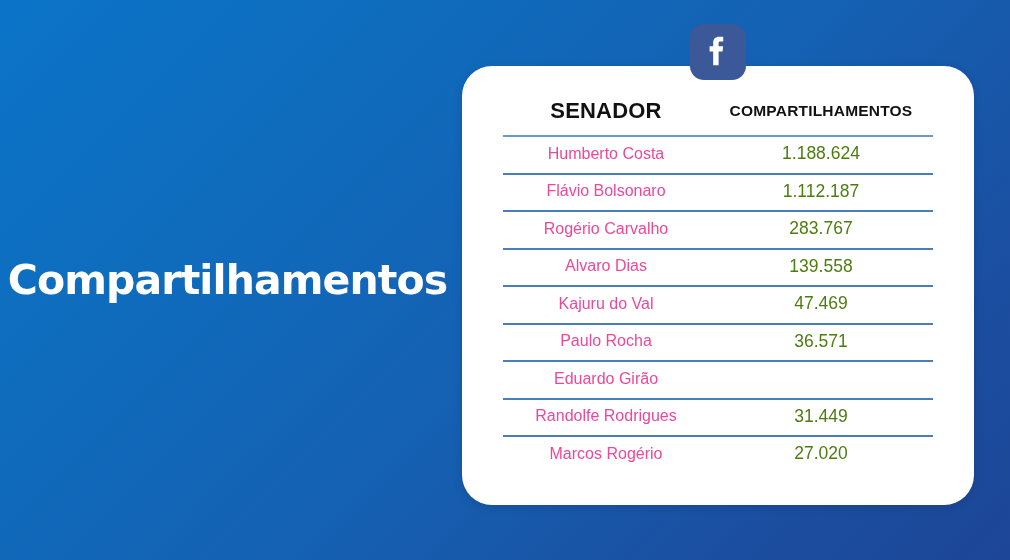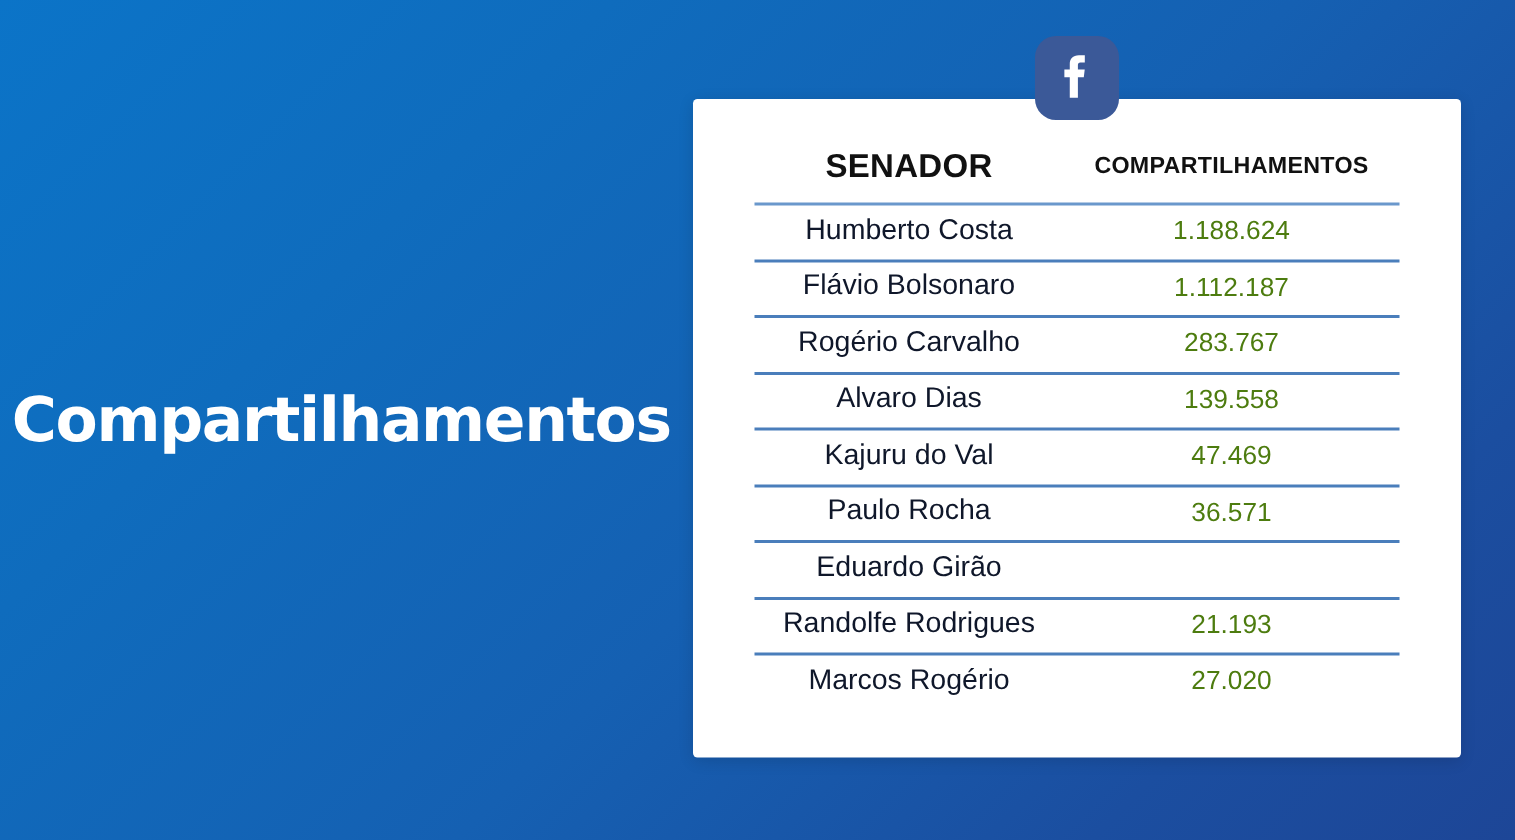--- a/index.html
+++ b/index.html
@@ -57,21 +57,21 @@
   #fb-badge svg { display: block; }
 
   
   #card {
     position: absolute;
     left: 462px;
     top: 66px;
     width: 512px;
     height: 439px;
     background: #ffffff;
-    border-radius: 3px;
+    border-radius: 30px;
     z-index: 2;
     box-shadow: 0 2px 10px rgba(0,0,0,0.13);
   }
 
   #table {
     position: absolute;
     left: 41px;
     top: 0;
     width: 430px;
     height: 100%;
@@ -94,22 +94,22 @@
   }
   .trow.headrow {
     height: 48px;
     margin-top: 21px;
   }
   .trow.headrow + .trow::before { background: #6a98cc; }
 
   .c-name {
     flex: 0 0 206px;
     text-align: center;
-    color: #0f172a;
-    font-size: 19px;
+    color: #ec4899;
+    font-size: 16px;
     white-space: nowrap;
   }
   .c-val {
     flex: 1 1 auto;
     text-align: center;
     color: #4d7c0f;
     font-size: 17.5px;
     white-space: nowrap;
   }
   .headrow .c-name,
@@ -165,21 +165,21 @@
       </div>
       <div class="trow">
         <div class="c-name">Paulo Rocha</div>
         <div class="c-val">36.571</div>
       </div>
       <div class="trow">
         <div class="c-name">Eduardo Girão</div>
       </div>
       <div class="trow">
         <div class="c-name">Randolfe Rodrigues</div>
-        <div class="c-val">21.193</div>
+        <div class="c-val">31.449</div>
       </div>
       <div class="trow">
         <div class="c-name">Marcos Rogério</div>
         <div class="c-val">27.020</div>
       </div>
 
     </div>
   </div>
 
 </div>

